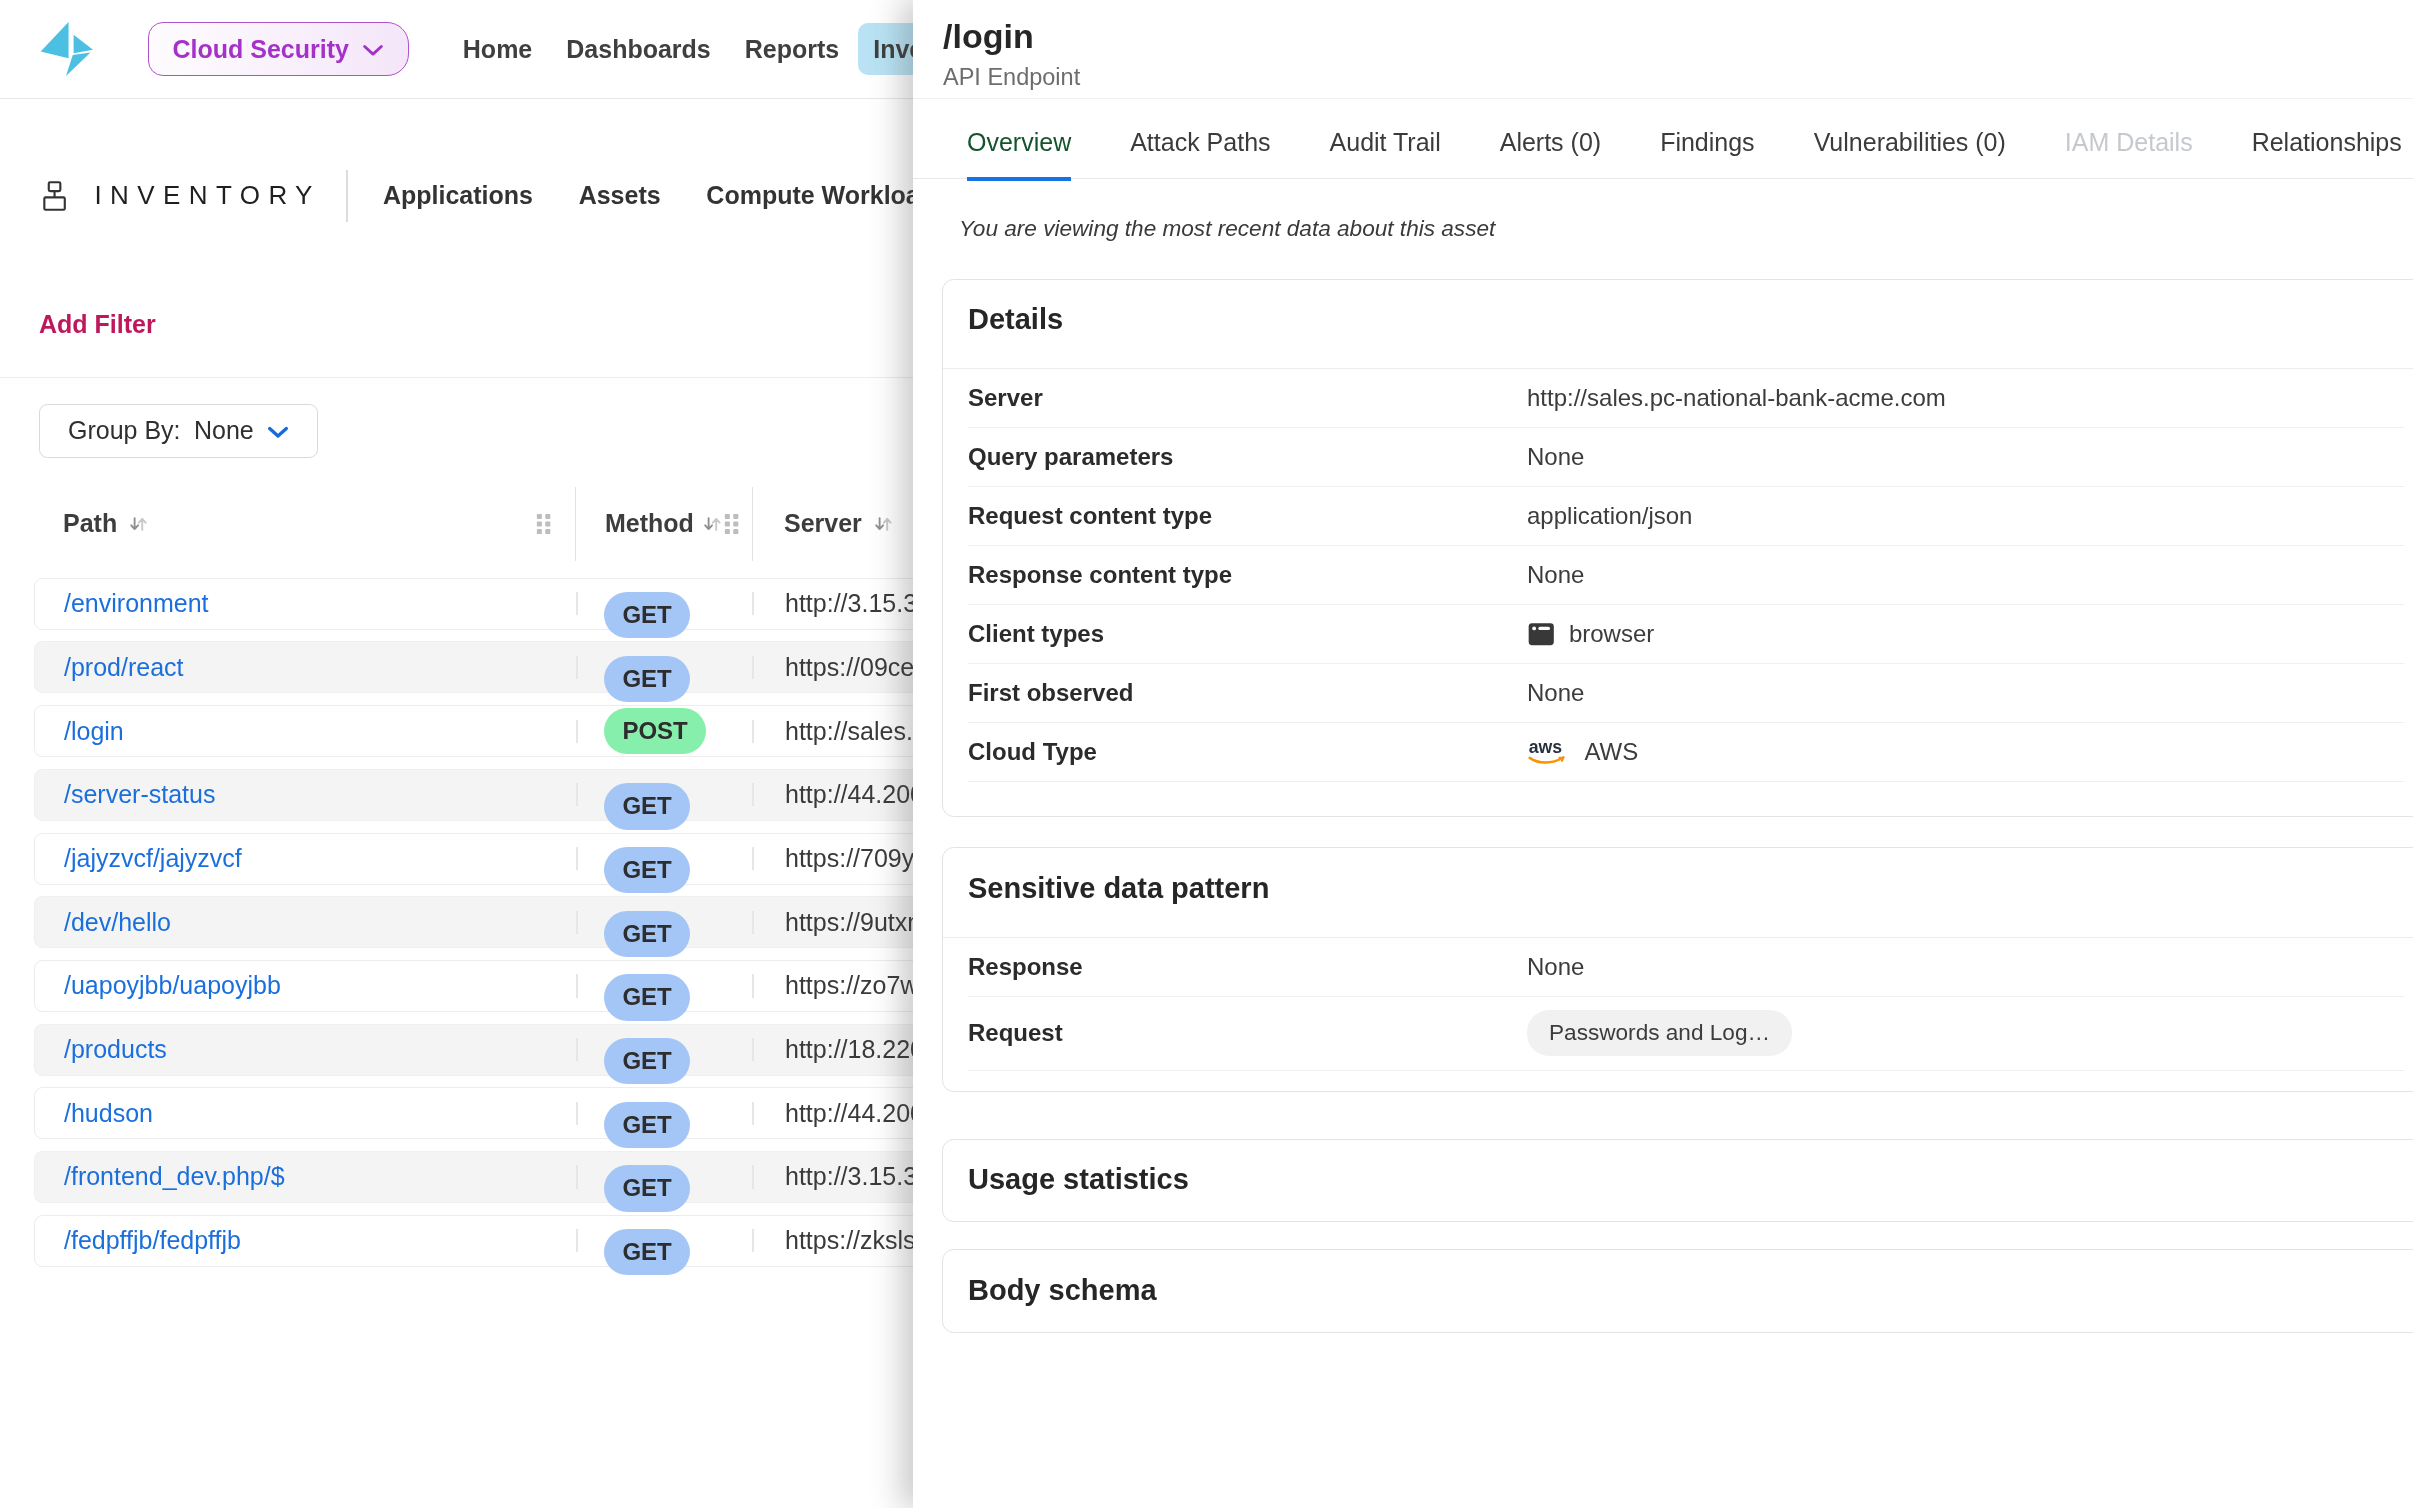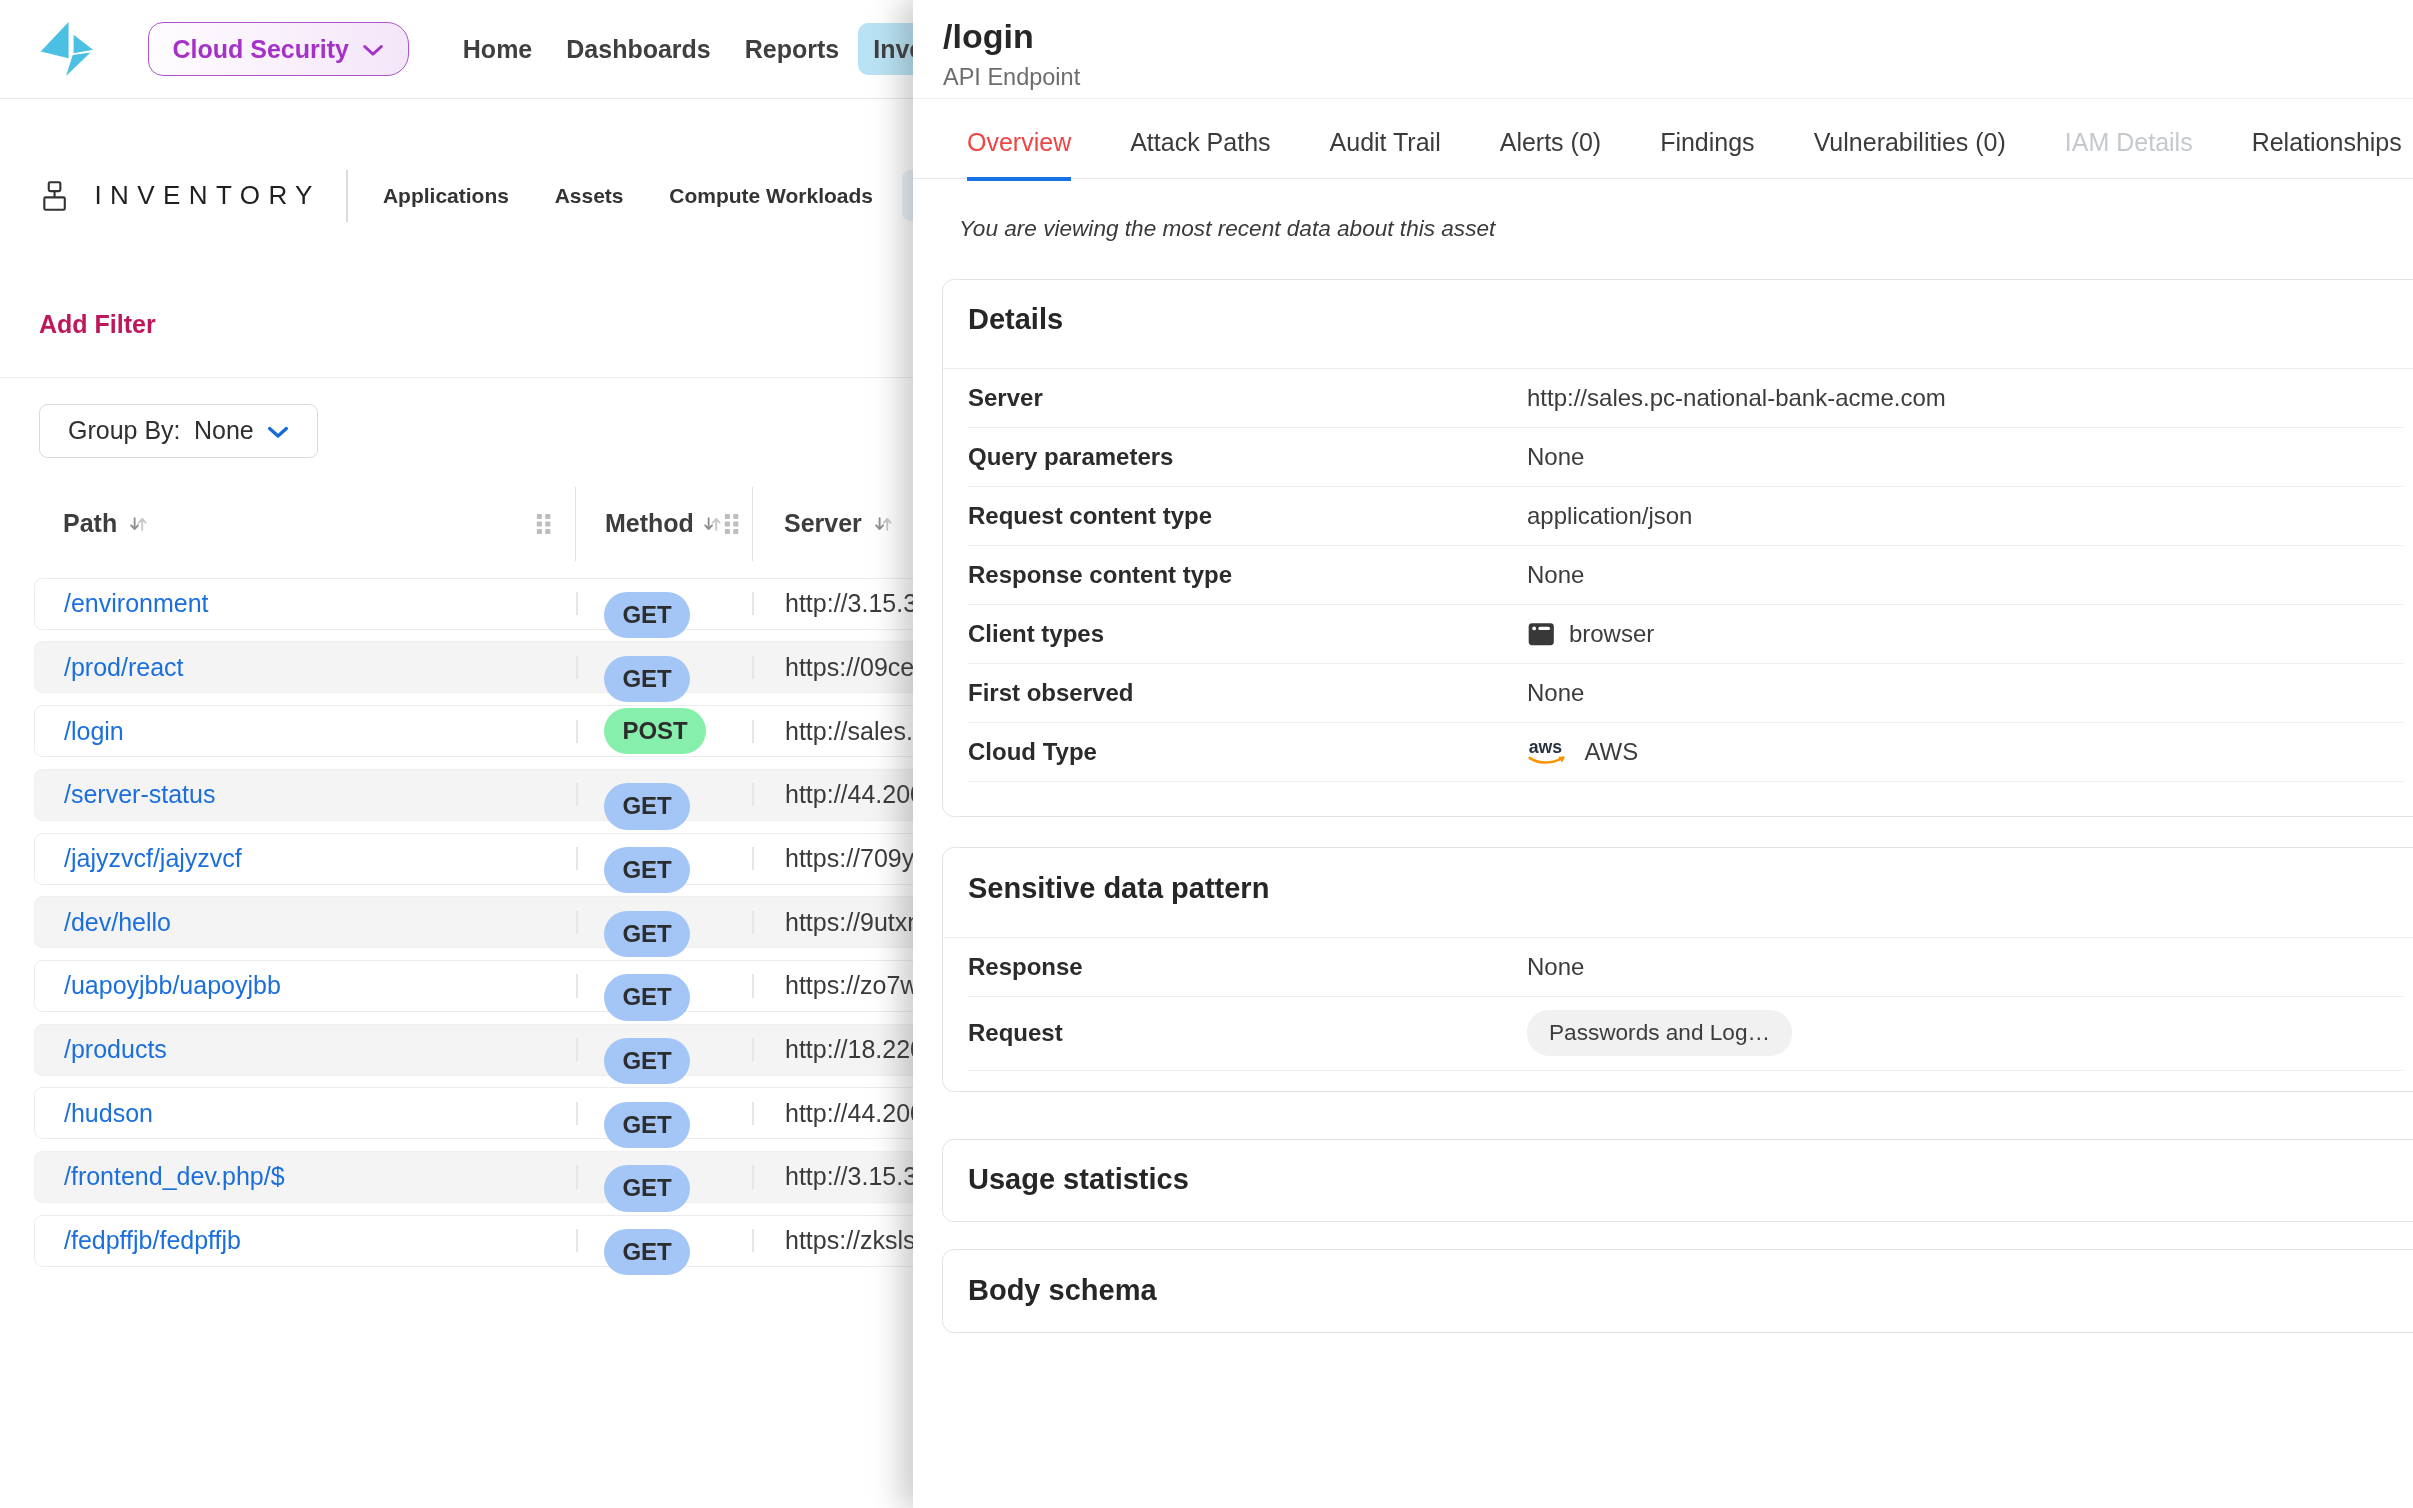--- a/index.html
+++ b/index.html
@@ -24,21 +24,21 @@
   .nav-item { font-size:25px; font-weight:700; color:#3f3f3f; padding:11.7px 15px; border-radius:10px;
               cursor:pointer; white-space:nowrap; }
   .nav-item.active { background:#b9e3f4; }
 
   
   .inv-bar { display:flex; align-items:center; padding:0 39px; margin-top:42px; height:109px; }
   .inv-icon { margin-right:23.5px; display:inline-flex; }
   .inv-title { font-size:26px; letter-spacing:8.4px; color:#1f1f1f; font-weight:400; }
   .vdiv { width:1.7px; height:52px; background:#dcdcdc; margin:0 10px 0 25px; }
   .inv-tabs { display:flex; align-items:center; gap:11.7px; margin-left:8.4px; }
-  .inv-tab { font-size:21px; font-weight:700; color:#333; padding:13.4px 17px; border-radius:8.4px;
+  .inv-tab { font-size:25px; font-weight:700; color:#333; padding:13.4px 17px; border-radius:8.4px;
              cursor:pointer; white-space:nowrap; }
   .inv-tab.active { background:#e9f3fb; }
 
   
   .add-filter { display:inline-block; margin:60px 0 0 39px; font-size:25px; font-weight:700;
                 color:#be185d; cursor:pointer; }
   .hdiv { height:0.8px; background:#ececec; margin-top:38px; }
   .groupby { display:inline-flex; align-items:center; gap:13.4px; margin:26px 0 0 39px; height:54px;
              padding:0 28px; background:#fff; border:1.7px solid #d9d9d9; border-radius:8.4px;
              font-size:25px; color:#2f2f2f; cursor:pointer; font-family:inherit; }
@@ -75,21 +75,21 @@
 
   
   .drawer { position:absolute; left:913px; top:0; width:1500px; height:1508px; background:#fff;
             box-shadow:-11.7px 0 28.5px rgba(70,70,70,.28); }
   .dheader { height:99px; padding:18.4px 0 0 30px; border-bottom:0.8px solid #f0f0f0; }
   .dtitle { font-size:34px; font-weight:700; color:#262626; margin:0; line-height:1.1; }
   .dsub { font-size:23.5px; color:#6d6d6d; margin-top:8.4px; }
   .dtabs { display:flex; gap:59px; padding:28.5px 0 0 54px; border-bottom:1.7px solid #e8e8e8; }
   .dtab { font-size:25px; color:#3b3b3b; padding-bottom:20px; border-bottom:4.2px solid transparent;
           margin-bottom:-2.9px; cursor:pointer; white-space:nowrap; }
-  .dtab.active { color:#ef4444; border-color:#1673e6; }
+  .dtab.active { color:#14532d; border-color:#1673e6; }
   .dtab.disabled { color:#c5c9cd; cursor:default; }
   .dnotice { margin:37px 0 0 46px; font-size:22.6px; font-style:italic; color:#3a3a3a; }
 
   .dcard { margin:37px -17px 0 29px; border:1.7px solid #e3e3e3; border-radius:11.7px; background:#fff; }
   .dcard.sensitive { margin-top:30px; }
   .dcard.usage { margin-top:47px; }
   .dcard.schema { margin-top:27px; }
   .dcard-h { padding:23.5px 25px 32px; font-size:29px; font-weight:700; color:#262626;
              border-bottom:0.8px solid #ececec; }
   .dcard.collapsed .dcard-h { border-bottom:none; padding-bottom:25px; cursor:pointer; }

